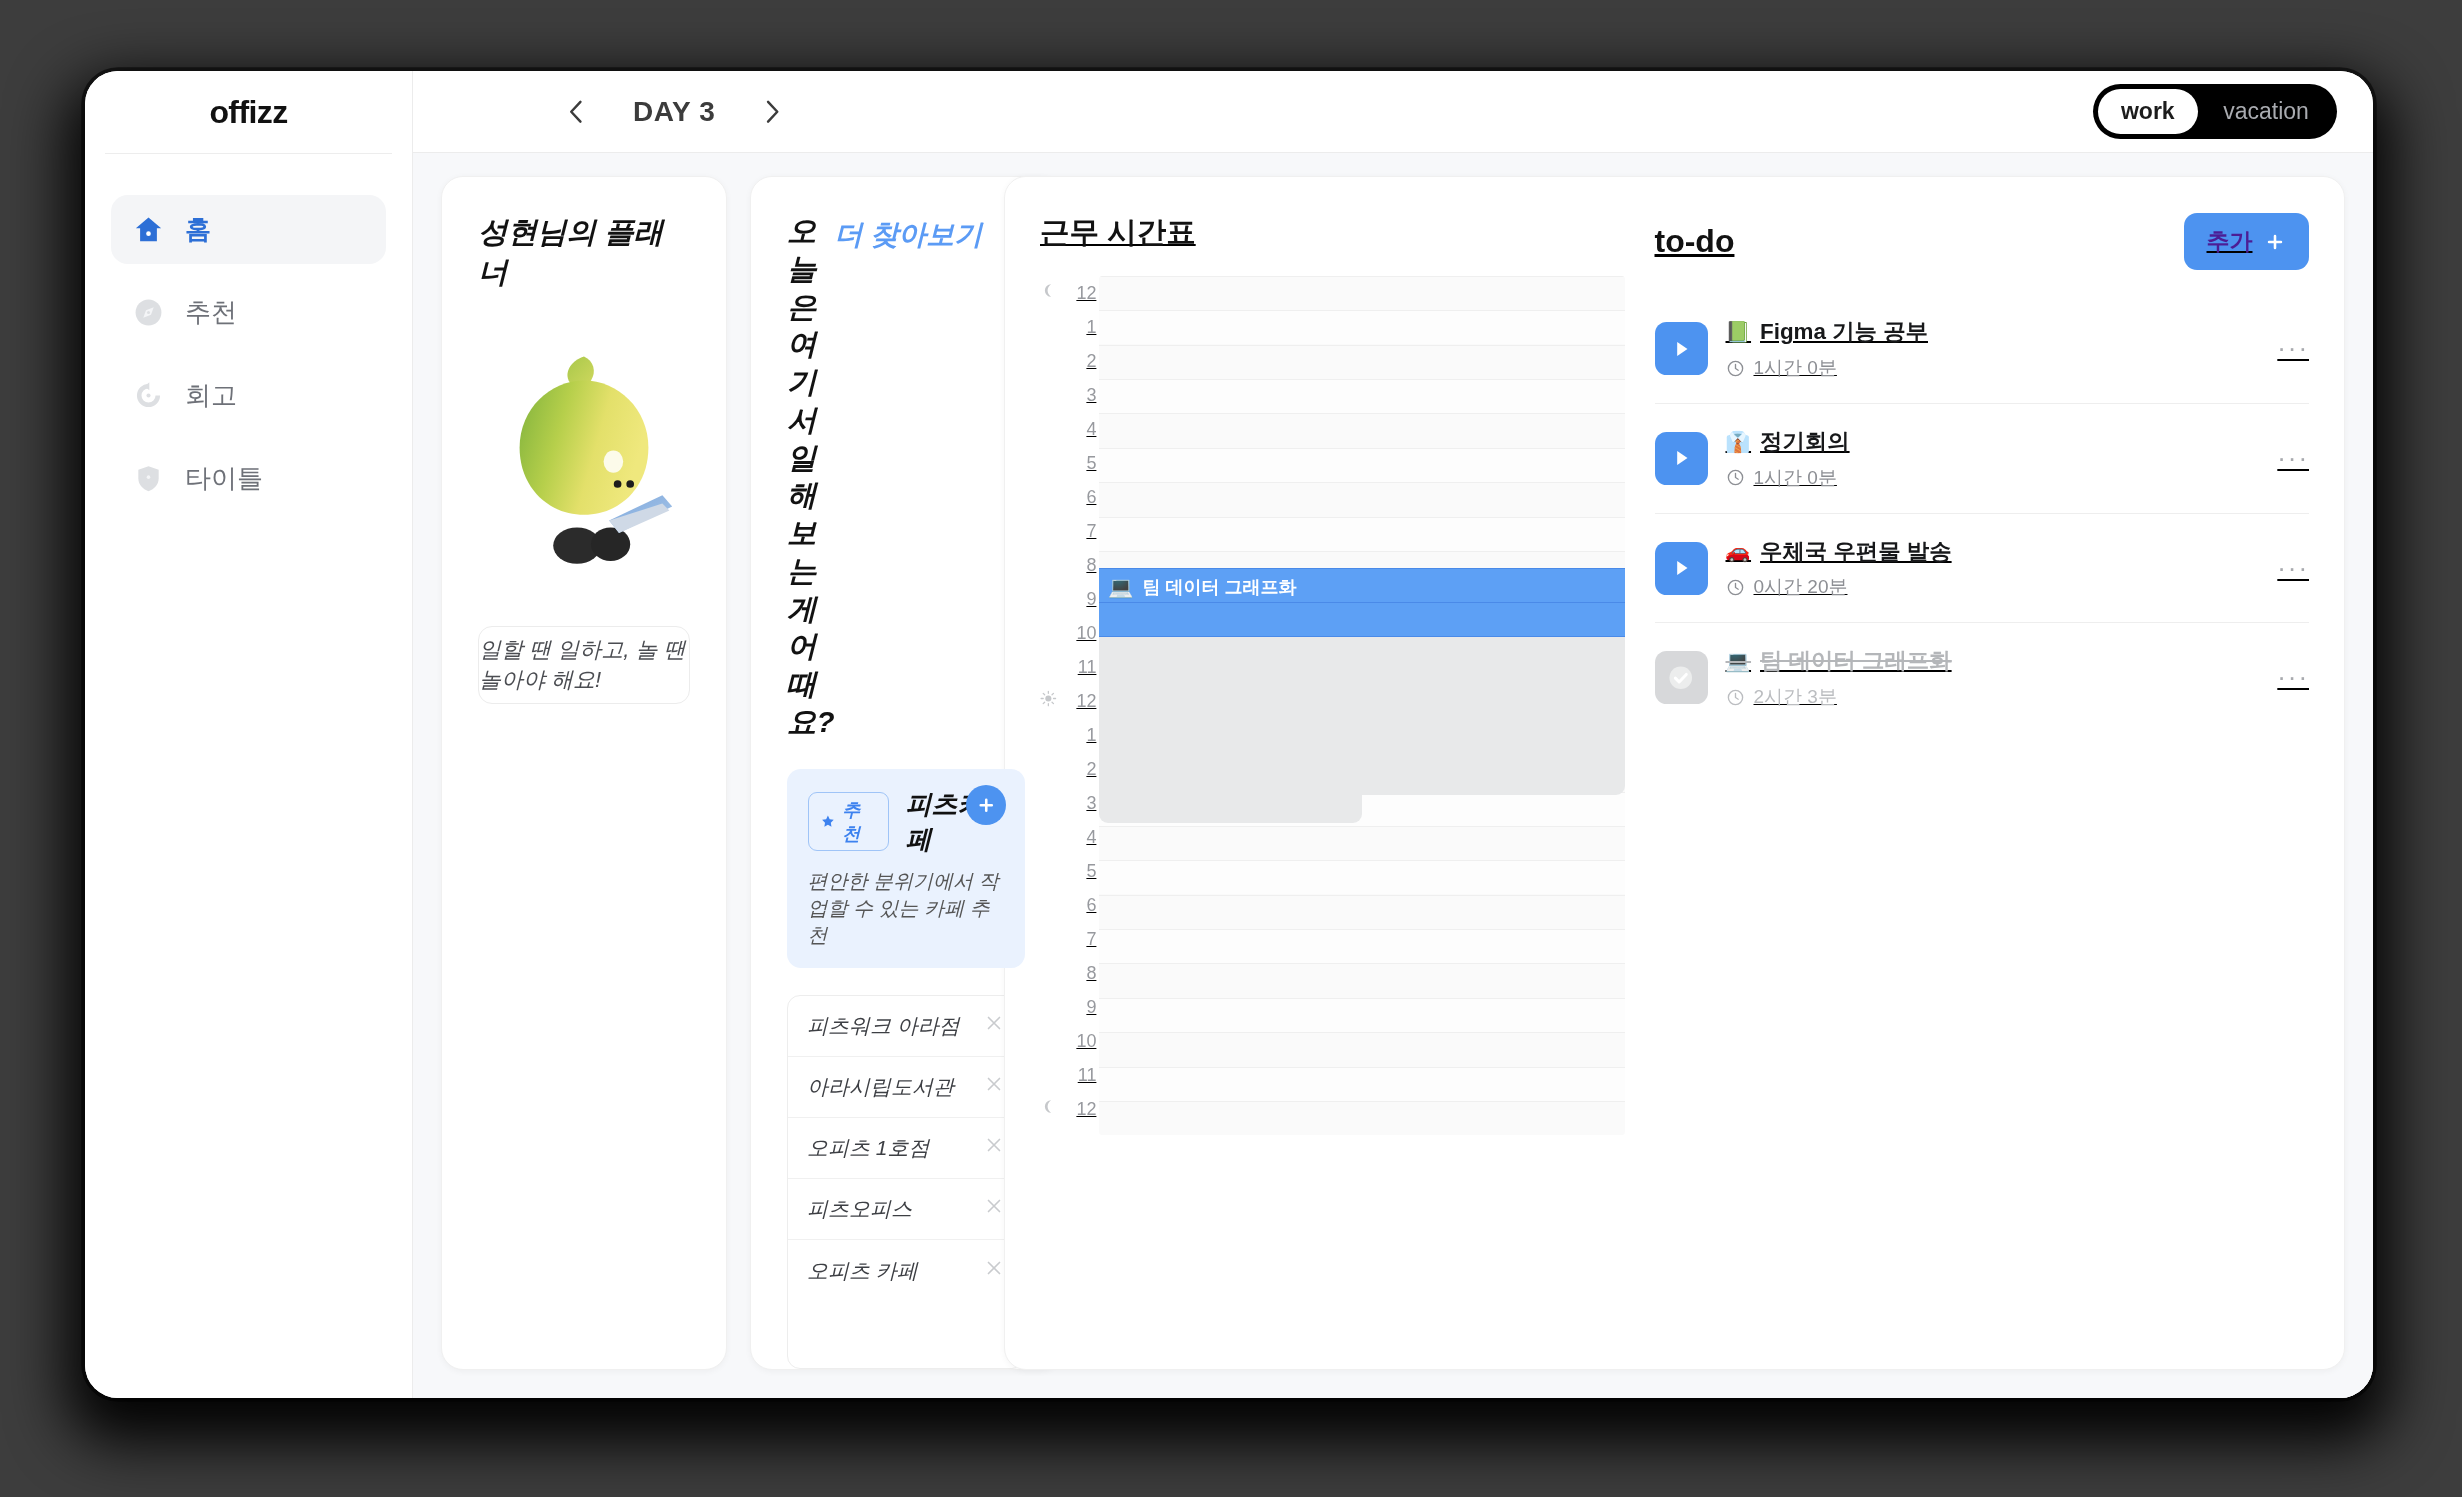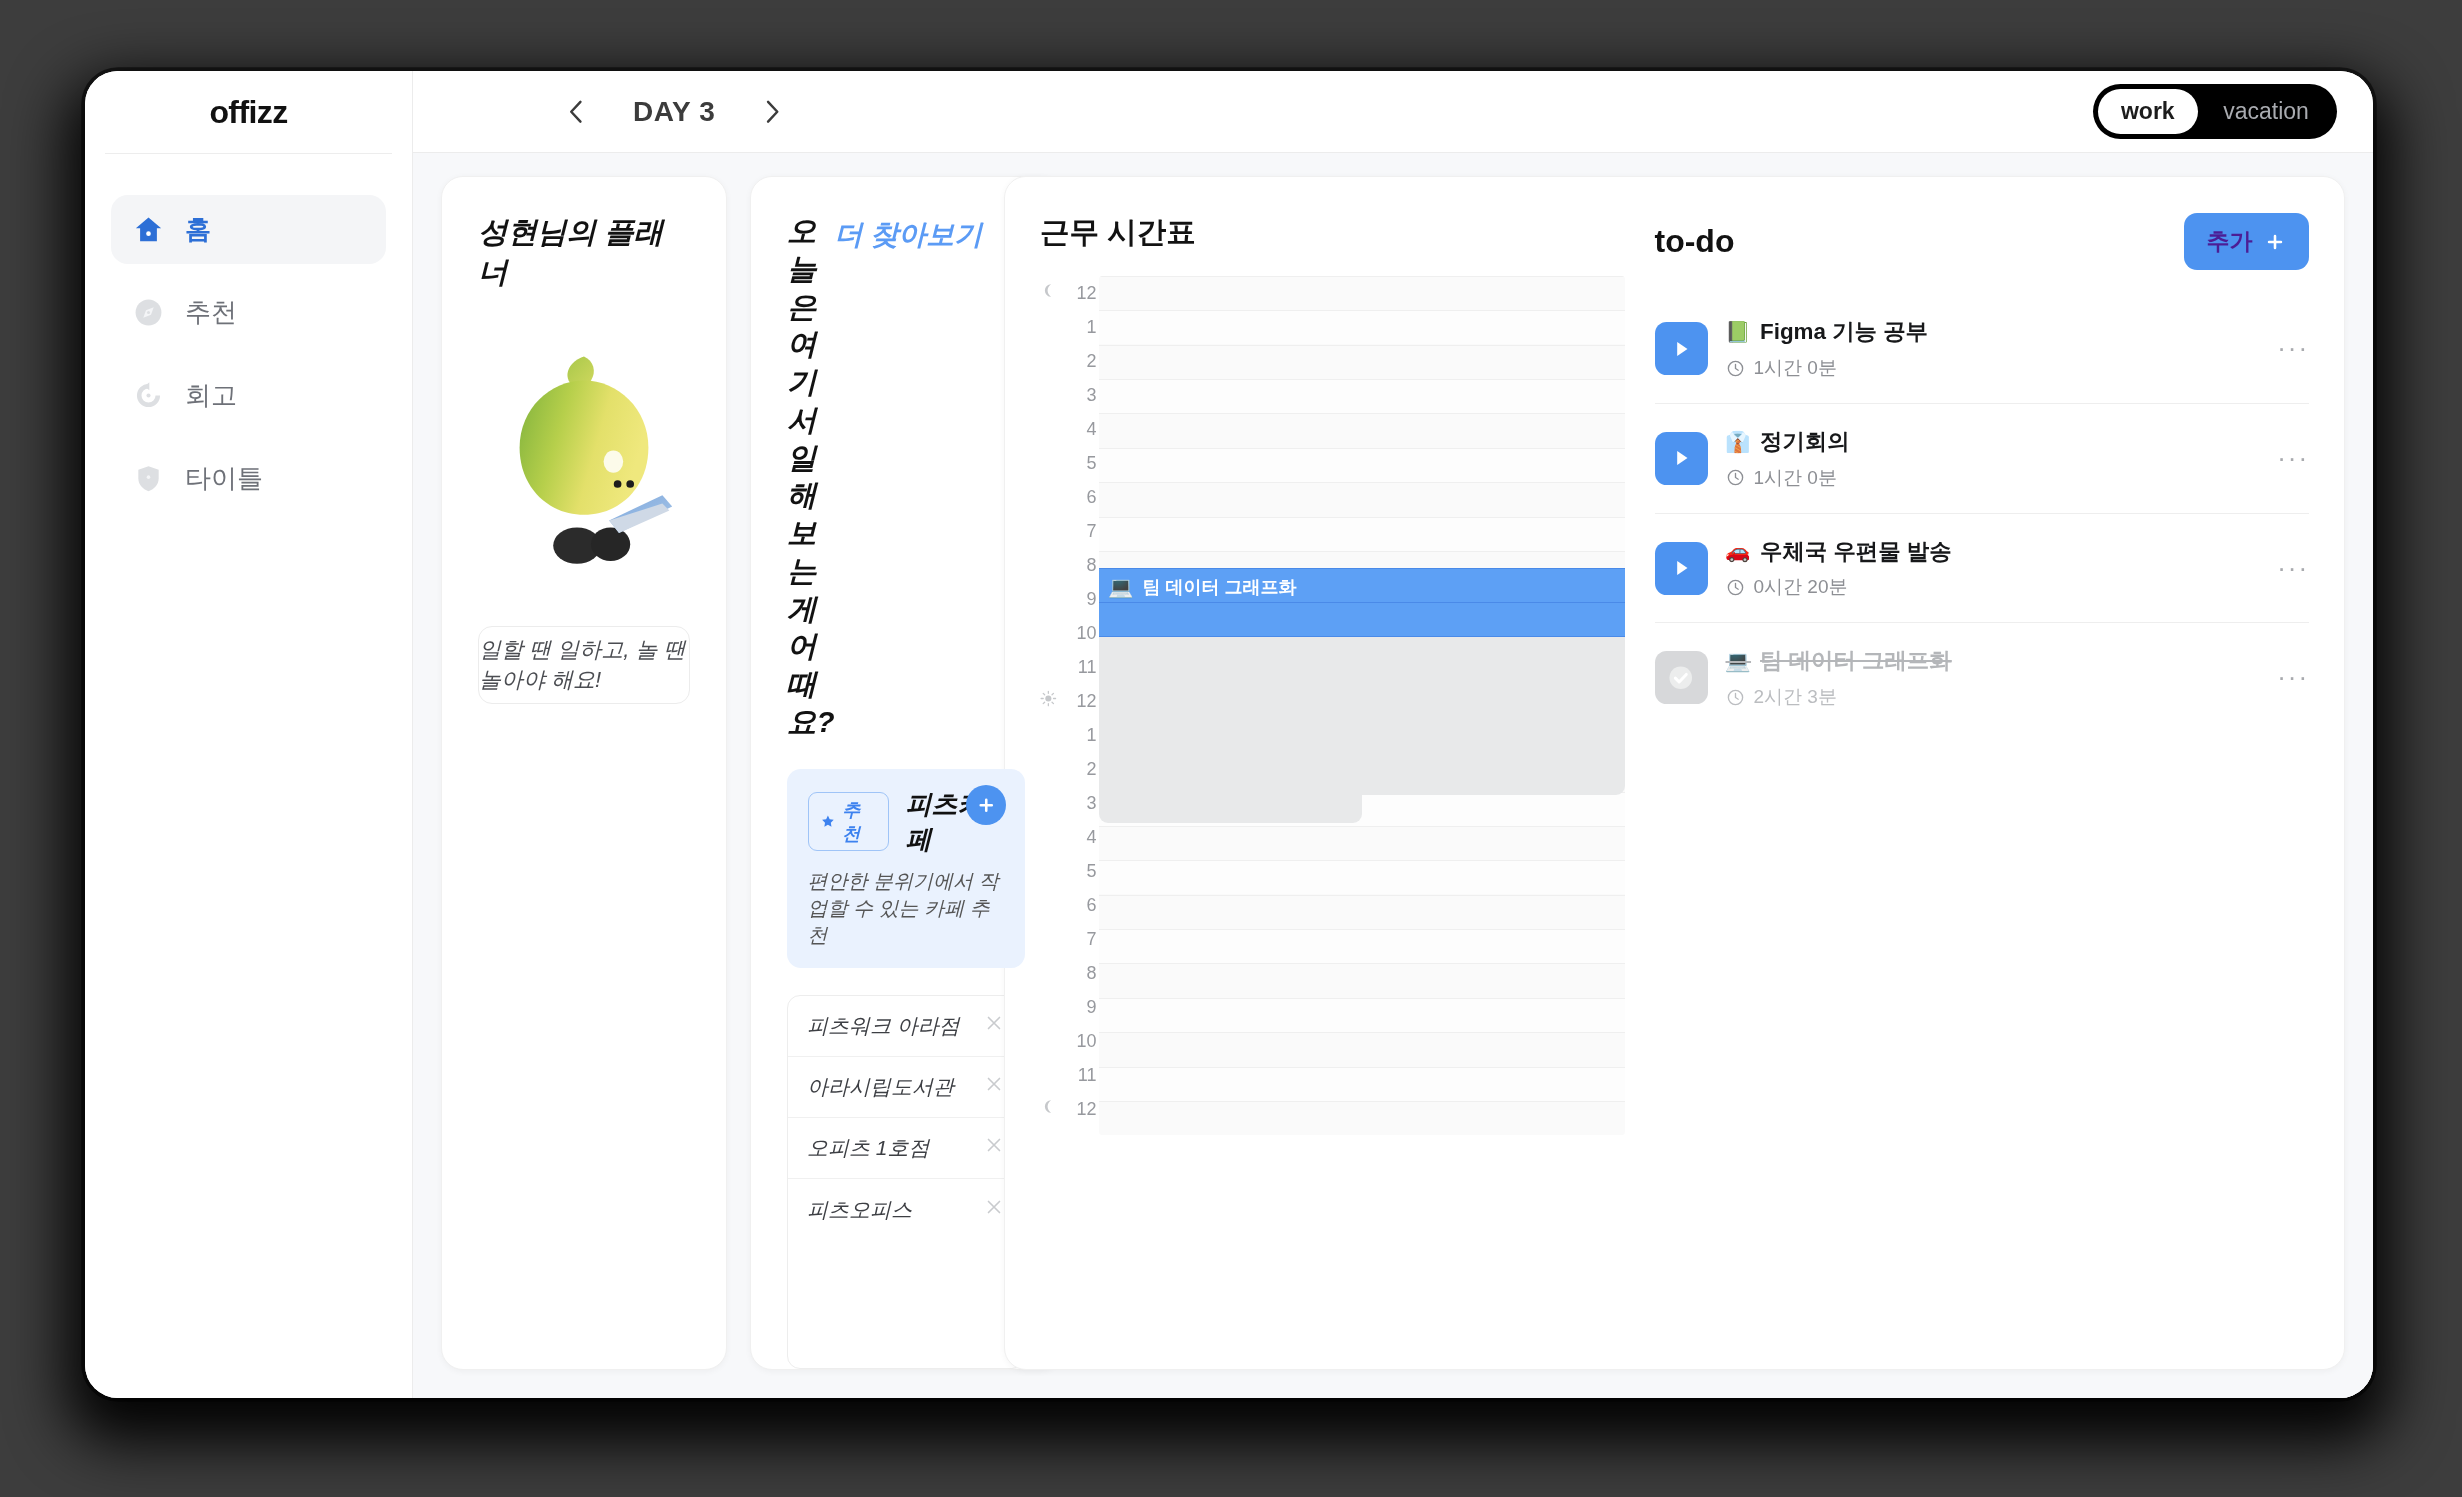--- a/index.html
+++ b/index.html
@@ -146,21 +146,21 @@
   .place-row {
     height: 61px; display: flex; align-items: center;
     padding: 0 19px; border-bottom: 1.3px solid #f0f0f0;
     font-size: 21px; color: #3d3f44;
     cursor: pointer;
   }
   .place-row:last-child { border-bottom: none; }
   .place-x { margin-left: auto; color: #c9cbce; font-size: 22px; cursor: pointer; }
 
   
-  .rightcard { height: 100%; padding: 36px 35px 31px; display: flex; gap: 29.5px; }
+  .rightcard { height: 100%; padding: 36px 35px 31px; display: flex; gap: 29.5px; text-decoration: underline; }
   .tt { width: 585px; flex: 0 0 585px; display: flex; flex-direction: column; min-height: 0; }
   .tt-title { font-size: 29.5px; font-weight: 700; color: #121212; margin-bottom: 23px; }
   .tt-grid { flex: 1; display: flex; position: relative; min-height: 0; }
   .tt-hours { width: 59px; flex: 0 0 59px; position: relative; }
   .tt-hour {
     position: relative;
     display: flex; align-items: center; justify-content: flex-end;
     gap: 6.4px;
     font-size: 18px; color: #97999e;
     padding-right: 2.6px;
@@ -384,20 +384,28 @@
               <div class="place-row">
                 <span>오피츠 1호점</span>
                 <span class="place-x">
                   <svg viewBox="0 0 24 24" width="22" height="22" fill="none" stroke="#c9cbce" stroke-width="1.8" stroke-linecap="round">
                       <path d="M6 6l12 12M18 6 6 18"></path>
                     </svg>
                 </span>
               </div>
               <div class="place-row">
                 <span>피츠오피스</span>
+                <span class="place-x">
+                  <svg viewBox="0 0 24 24" width="22" height="22" fill="none" stroke="#c9cbce" stroke-width="1.8" stroke-linecap="round">
+                      <path d="M6 6l12 12M18 6 6 18"></path>
+                    </svg>
+                </span>
+              </div>
+              <div class="place-row">
+                <span>오피츠 카페</span>
                 <span class="place-x">
                   <svg viewBox="0 0 24 24" width="22" height="22" fill="none" stroke="#c9cbce" stroke-width="1.8" stroke-linecap="round">
                       <path d="M6 6l12 12M18 6 6 18"></path>
                     </svg>
                 </span>
               </div>
             </div>
           </div>
 
         </div>

